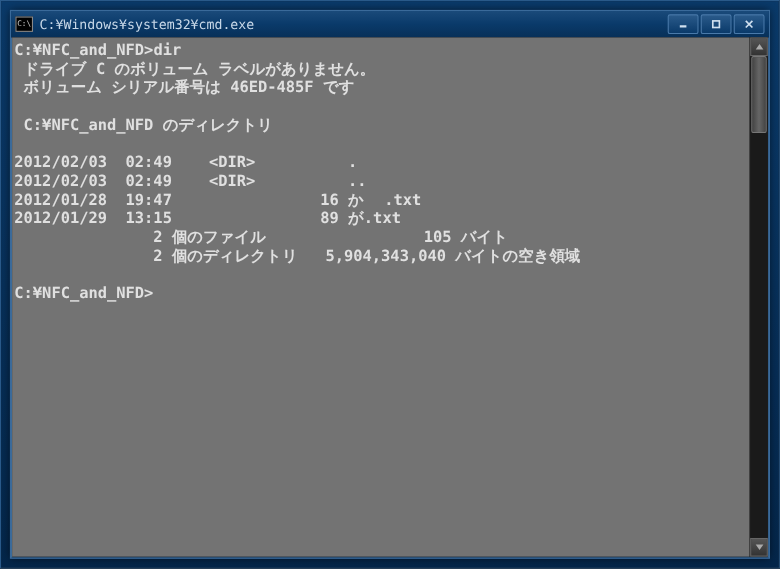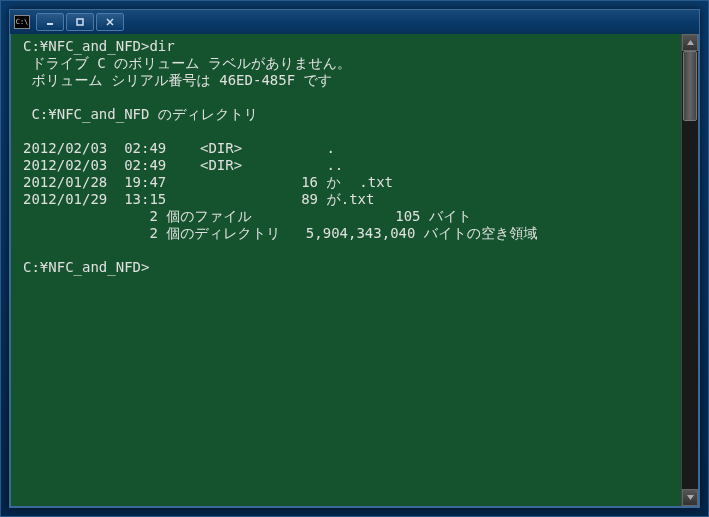--- a/index.html
+++ b/index.html
@@ -77,28 +77,29 @@
   .console-wrap {
     flex: 1;
     background: #000;
     border: 1px solid #3a6a9a;
     border-top: none;
     position: relative;
     display: flex;
   }
   .console {
     flex: 1;
-    background: #14532d;
+    background: #737373;
     color: #e0e0e0;
     font-family: 'MS Gothic', 'Consolas', monospace;
     font-size: 14px;
     line-height: 17px;
-    padding: 4px 12px;
+    padding: 4px 2px;
     white-space: pre;
     overflow: hidden;
+    font-weight: bold;
   }
   .scrollbar {
     width: 17px;
     background: #2a2a2a;
     border-left: 1px solid #444;
     display: flex;
     flex-direction: column;
   }
   .scroll-arrow {
     height: 17px;
@@ -129,20 +130,21 @@
   .prompt-line { color: #e0e0e0; }
 </style>
 </head>
 <body>
 
 <div class="outer-frame">
   <div class="window">
 
     <div class="titlebar">
       <span class="title-icon">C:\</span>
+      <span class="title-text">C:¥Windows¥system32¥cmd.exe</span>
       <div class="win-controls">
         <div class="win-btn" title="Minimize">
           <svg width="10" height="10" viewBox="0 0 10 10">
               <line x1="2" y1="7" x2="8" y2="7" stroke="#d0e0f0" stroke-width="2"></line>
             </svg>
         </div>
         <div class="win-btn" title="Maximize">
           <svg width="10" height="10" viewBox="0 0 10 10">
               <rect x="2" y="2" width="6" height="6" fill="none" stroke="#d0e0f0" stroke-width="1.5"></rect>
             </svg>

